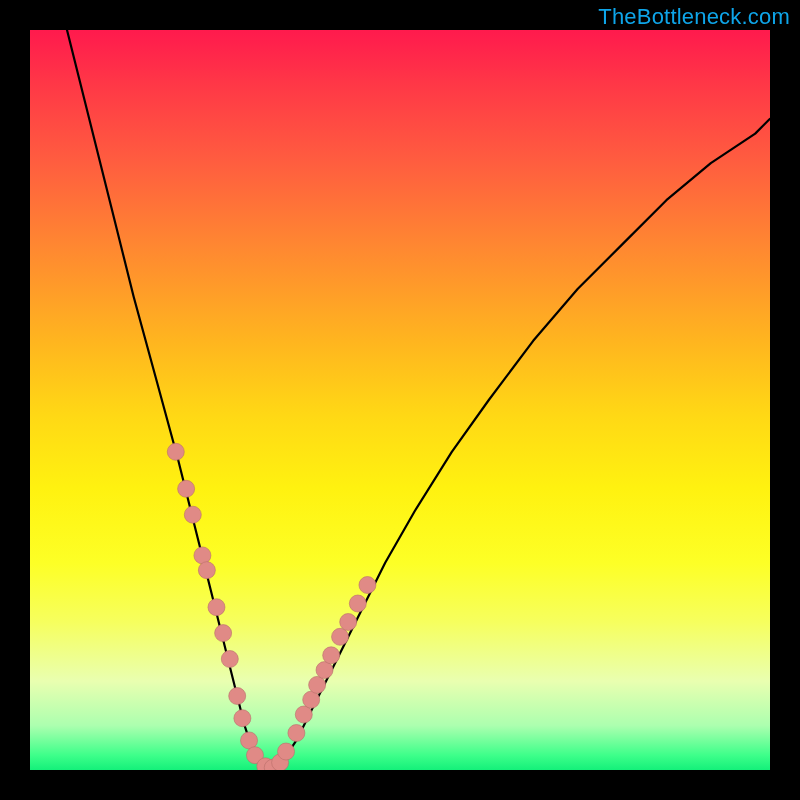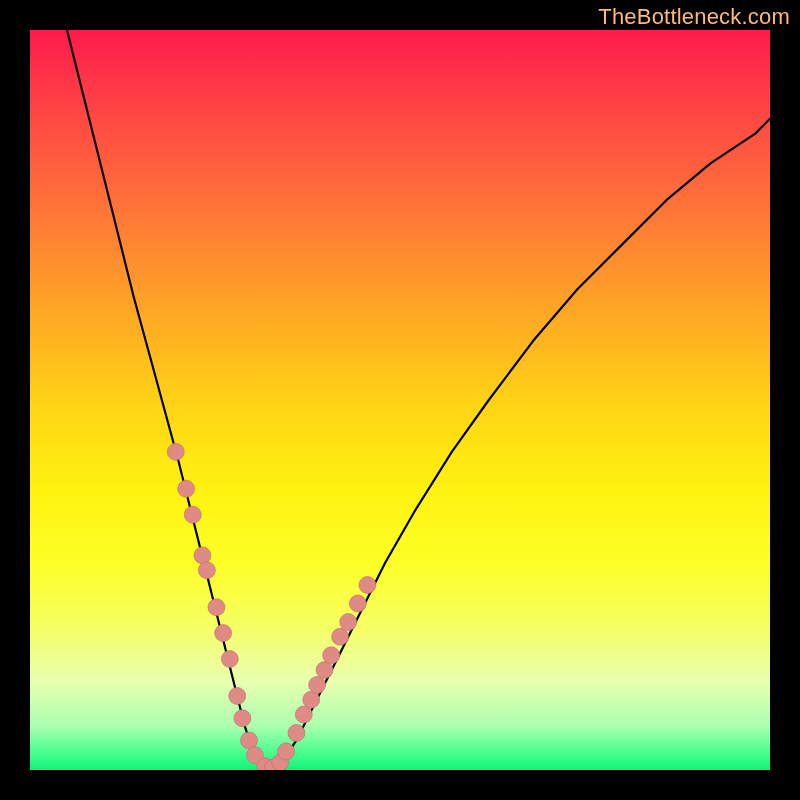--- a/index.html
+++ b/index.html
@@ -38,21 +38,21 @@
       #e9ffb0 88%,
       #acffaf 94%,
       #3eff8a 98%,
       #14f07a 100%
     );
   }
   .watermark {
     position: absolute;
     top: 4px;
     right: 10px;
-    color: #fdba74;
+    color: #0ea5e9;
     font-size: 22px;
     font-weight: 500;
     letter-spacing: 0.2px;
     user-select: none;
   }
   svg.overlay {
     position: absolute;
     left: 0;
     top: 0;
     width: 740px;

